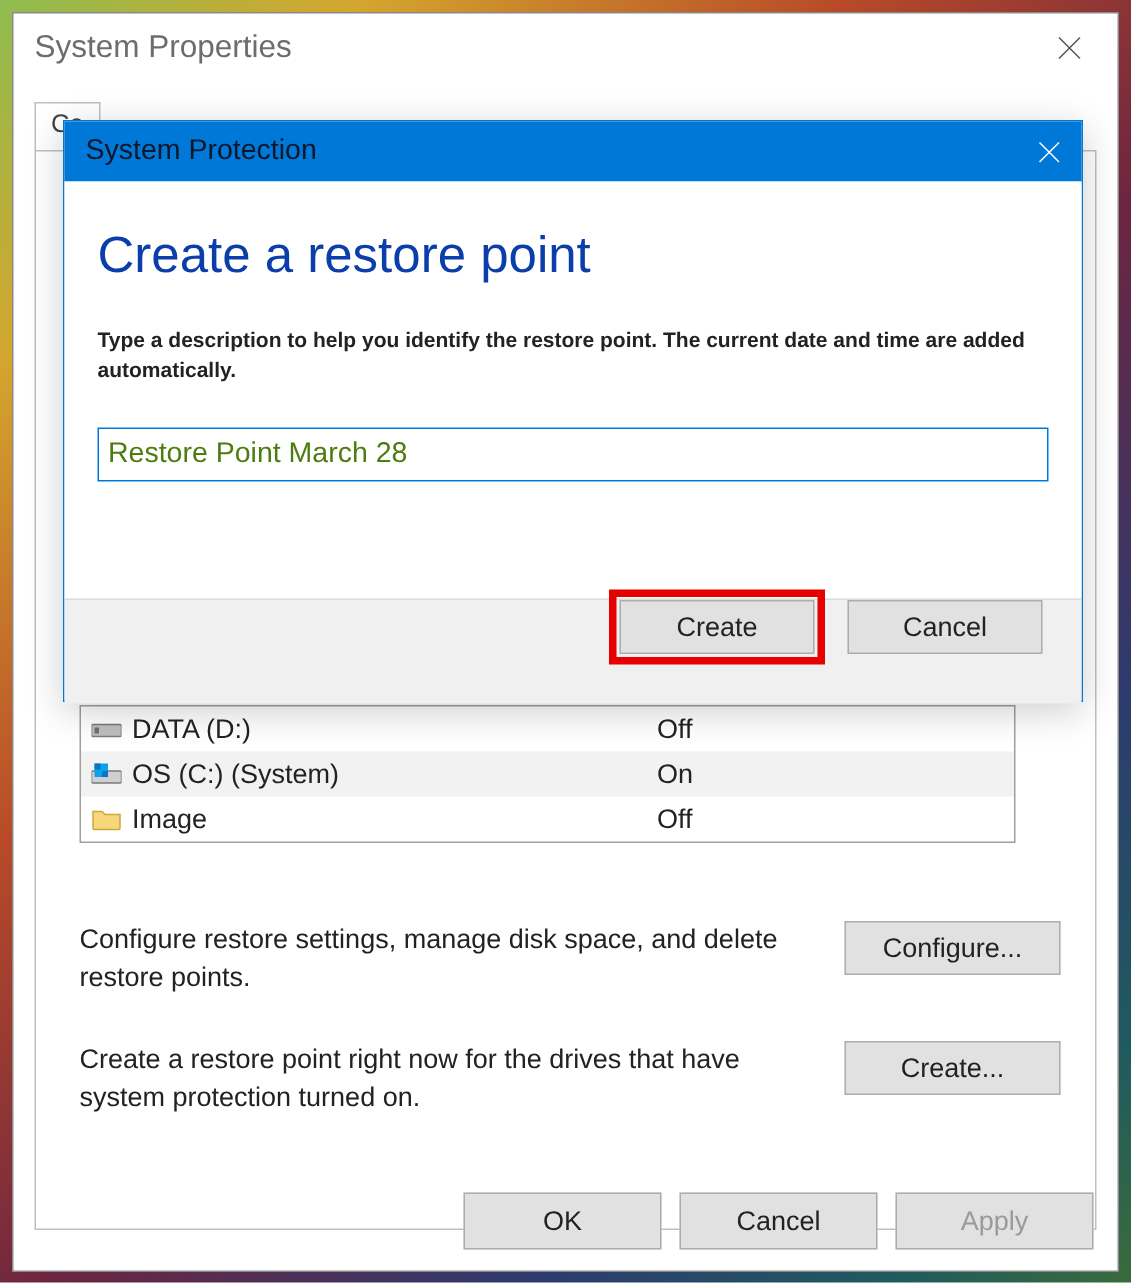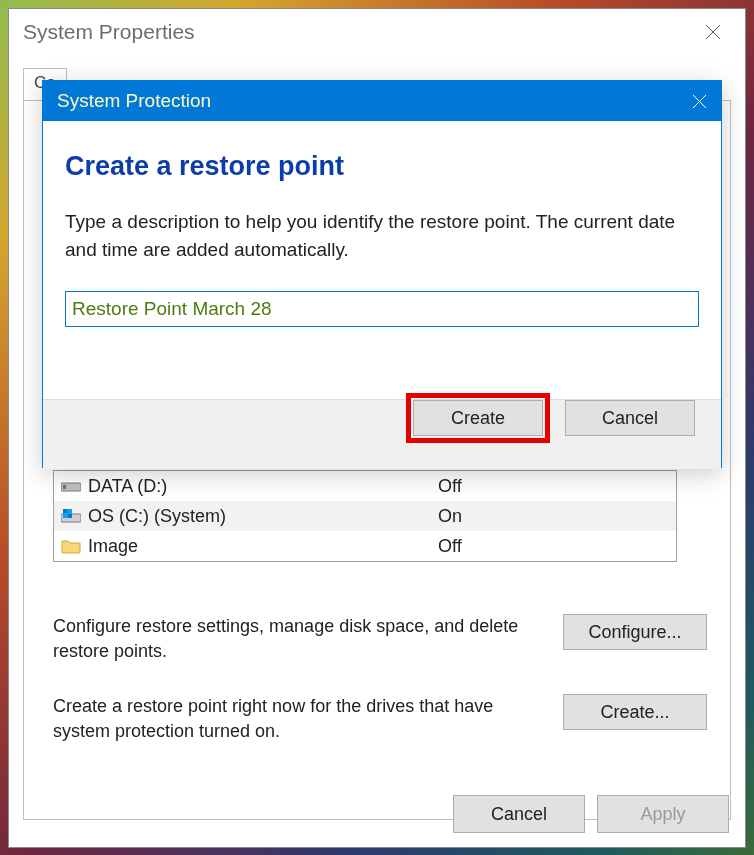--- a/index.html
+++ b/index.html
@@ -157,21 +157,21 @@
     box-shadow: 0 6px 24px rgba(0,0,0,.20);
     z-index: 10;
   }
   .sysprot-titlebar {
     height: 40px;
     background: #0078d7;
     display: flex;
     align-items: center;
     justify-content: space-between;
     padding: 0 14px;
-    color: #fef9c3;
+    color: #0f172a;
     font-size: 19px;
   }
   .sysprot-close {
     width: 44px;
     height: 40px;
     margin-right: -14px;
     display: flex;
     align-items: center;
     justify-content: center;
     color: #fff;
@@ -179,29 +179,30 @@
   }
   .sysprot-close svg { width: 15px; height: 15px; stroke: currentColor; stroke-width: 1; fill: none; }
 
   .sysprot-body {
     padding: 30px 22px 16px 22px;
     background: #fff;
     height: 278px;
   }
   .sysprot-heading {
     color: #0b3dab;
-    font-size: 27px;
-    font-weight: 700;
+    font-size: 34px;
+    font-weight: 400;
     margin-bottom: 26px;
   }
   .sysprot-desc {
-    font-size: 19px;
+    font-size: 14px;
     color: #222;
     line-height: 1.45;
     margin-bottom: 28px;
+    font-weight: bold;
   }
   .sysprot-input {
     width: 100%;
     height: 36px;
     border: 1px solid #0078d7;
     font-size: 19px;
     padding: 2px 6px;
     outline: none;
     color: #4d7c0f;
     font-family: inherit;
@@ -281,20 +282,21 @@
       <div class="config-text">Configure restore settings, manage disk space, and delete restore points.</div>
       <div class="win-btn">Configure...</div>
     </div>
 
     <div class="config-row" style="top:640px;">
       <div class="config-text">Create a restore point right now for the drives that have system protection turned on.</div>
       <div class="win-btn">Create...</div>
     </div>
 
     <div class="ok-row">
+      <div class="win-btn">OK</div>
       <div class="win-btn">Cancel</div>
       <div class="win-btn disabled">Apply</div>
     </div>
   </div>
 </div>
 
 <div class="sysprot">
   <div class="sysprot-titlebar">
     <span>System Protection</span>
     <span class="sysprot-close">

